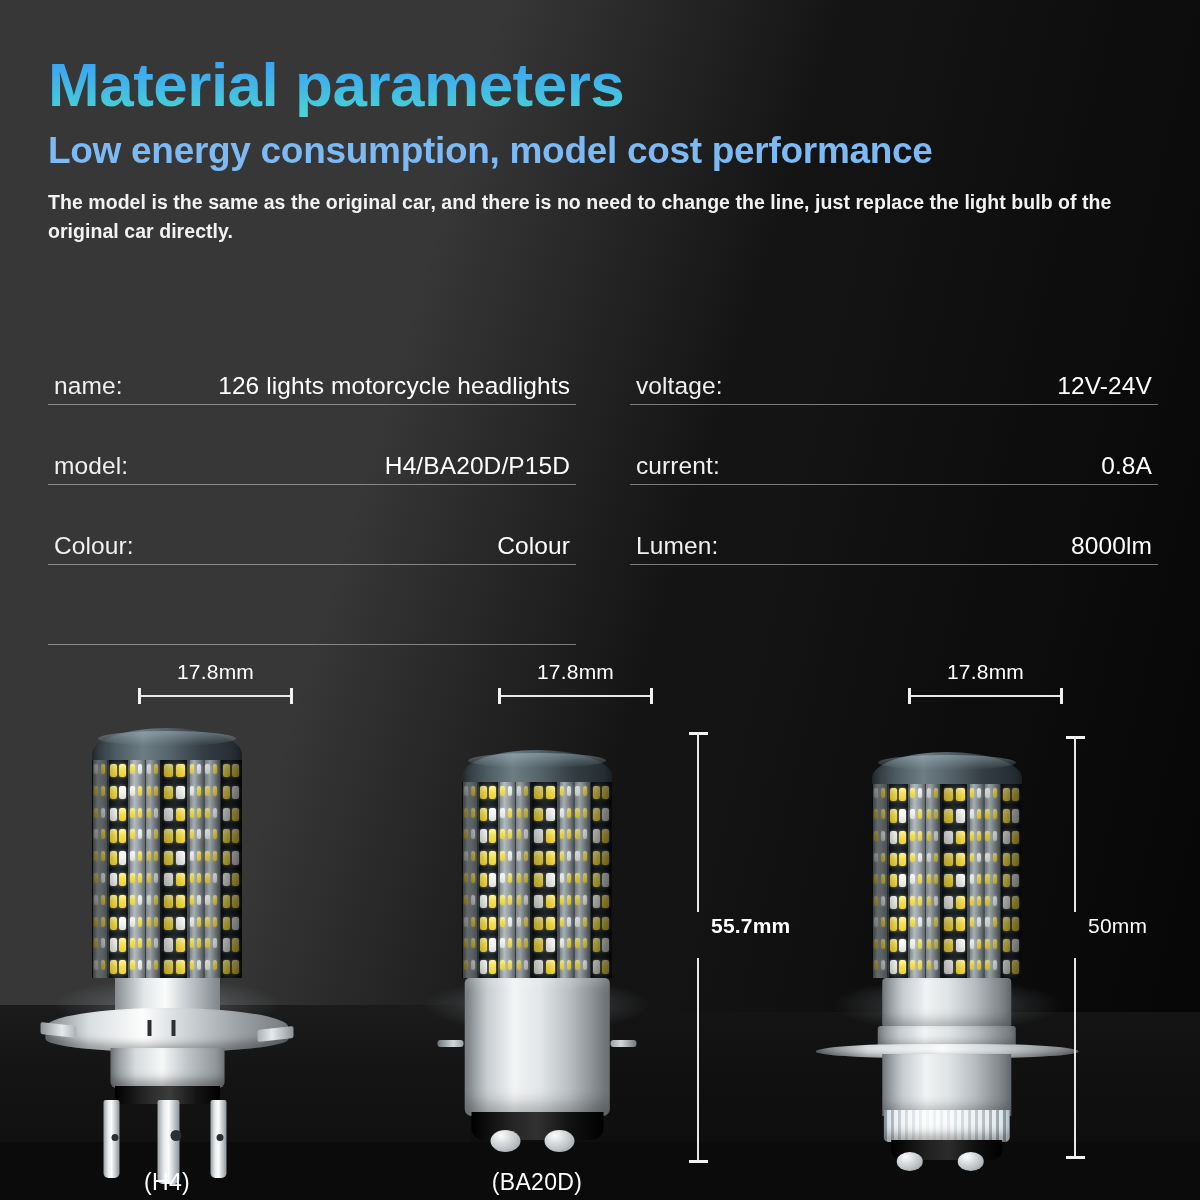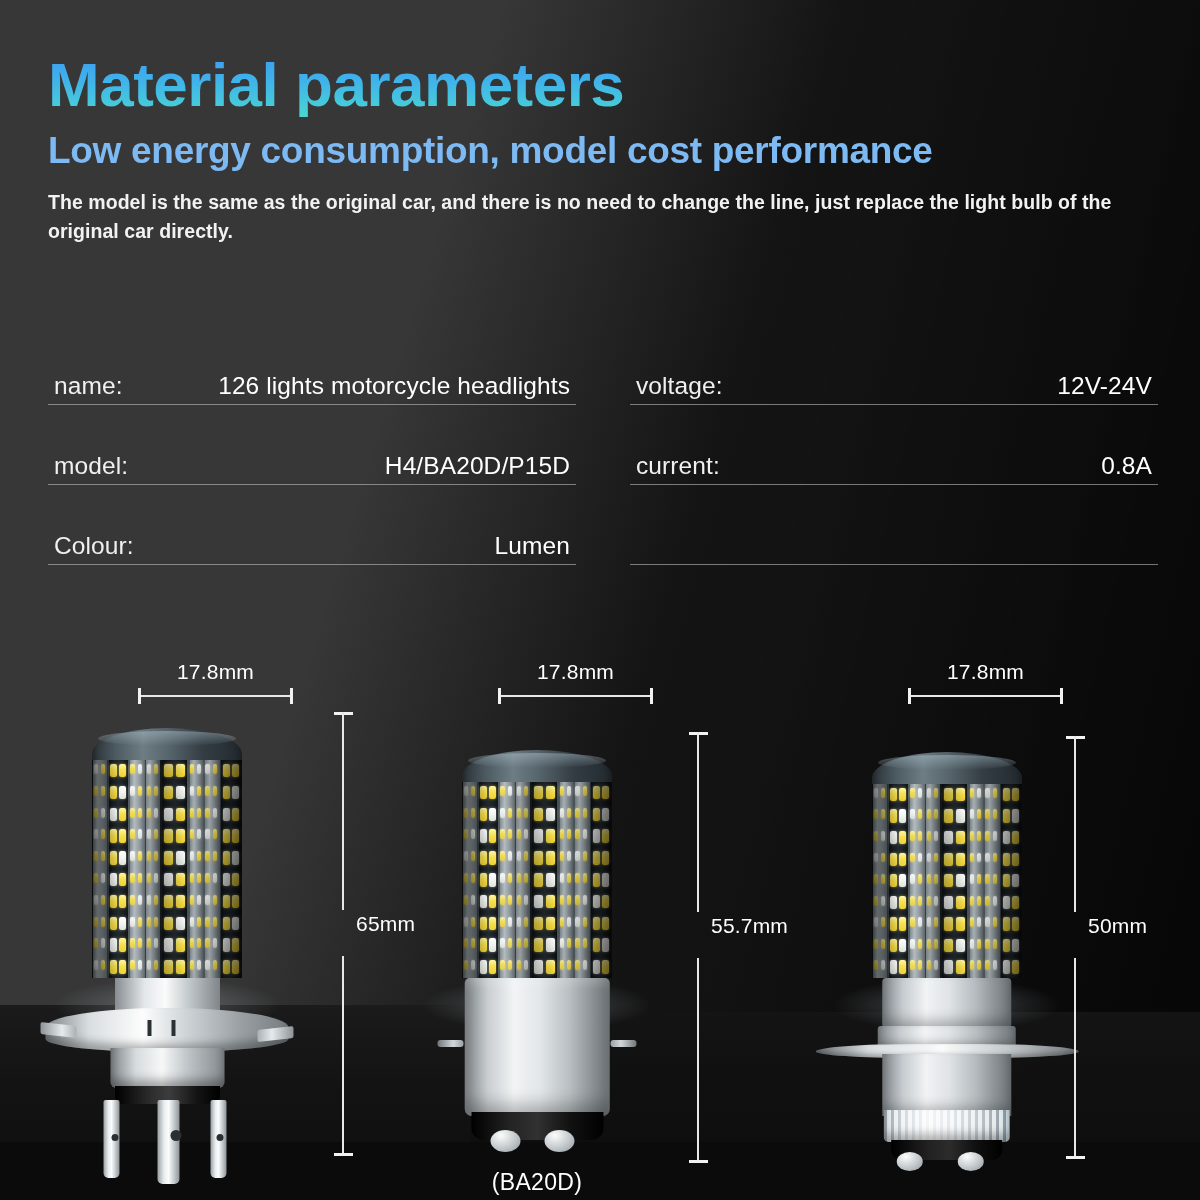--- a/index.html
+++ b/index.html
@@ -168,21 +168,28 @@
       <div class="cell">
         <div class="row">
           <span class="k">current:</span>
           <span class="v">0.8A</span>
         </div>
         <div class="rule"></div>
       </div>
       <div class="cell">
         <div class="row">
           <span class="k">Colour:</span>
-          <span class="v">Lumen</span>
+          <span class="v">Colour</span>
+        </div>
+        <div class="rule"></div>
+      </div>
+      <div class="cell">
+        <div class="row">
+          <span class="k">Lumen:</span>
+          <span class="v">8000lm</span>
         </div>
         <div class="rule"></div>
       </div>
       <div class="cell">
         <div class="rule"></div>
       </div>
     </div>
 
   <div class="bulbs" id="bulbs">
       <div class="bulb-col" style="left: 50px;">
@@ -394,27 +401,21 @@
               <div style="position:absolute;left:50%;transform:translateX(-50%);top:108px;width:105px;height:18px;background:linear-gradient(90deg,#000,#2e2e2e 35%,#3c3c3c 52%,#141414 78%,#000);border-radius:0 0 8px 8px;"></div>
               <div class="blade" style="left:24%;top:122px;width:16px;height:78px;"></div>
               <div class="blade" style="left:46%;top:122px;width:22px;height:84px;"></div>
               <div class="blade" style="left:68%;top:122px;width:16px;height:78px;"></div>
               <div class="hole" style="left:51.5%;top:152px;width:11px;height:11px;"></div>
               <div class="hole" style="left:27%;top:156px;width:7px;height:7px;"></div>
               <div class="hole" style="left:70.5%;top:156px;width:7px;height:7px;"></div>
             </div>
           </div>
         </div>
-        <div class="vdim" style="left: 280px; top: 0px; height: 540px;">
-          <div class="caph" style="top:52px;"></div>
-          <div class="seg" style="top:52px;height:198px;"></div>
-          <div class="lbl" style="top:252px;">65mm</div>
-          <div class="seg" style="top:296px;height:197px;"></div>
-          <div class="caph" style="top:493px;"></div>
-        </div>
+        <div class="bname" style="left: -38px; width: 310px;">(H4)</div>
       </div>
       <div class="bulb-col" style="left: 420px;">
         <div class="hdim" style="left: 78px; width: 155px;">
           <div class="lbl">17.8mm</div>
           <div class="line"></div>
           <div class="cap l"></div>
           <div class="cap r"></div>
         </div>
         <div class="glow" style="left: 2px; top: 318px; width: 230px; height: 54px;"></div>
         <div class="bulb" style="left: 42px; top: 90px; width: 150px;">
@@ -594,21 +595,21 @@
             <div style="position: absolute; left: 50%; transform: translateX(-50%); top: 0px; width: 195px;">
               <div style="position:absolute;left:50%;transform:translateX(-50%);top:0;width:145.5px;height:138px;background:linear-gradient(90deg,#7f8589,#c9ced1 16%,#f2f4f5 34%,#e2e6e8 52%,#b9bfc2 72%,#8b9195 88%,#6f7579);border-radius:5px 5px 7px 7px;box-shadow:inset 0 -12px 16px rgba(0,0,0,.26),inset 0 6px 8px rgba(255,255,255,.18);"></div>
               <div style="position:absolute;left:-2px;top:62px;width:26px;height:7px;background:linear-gradient(90deg,#6f7579,#d2d7da 60%,#9aa0a4);border-radius:3px;"></div>
               <div style="position:absolute;right:-2px;top:62px;width:26px;height:7px;background:linear-gradient(90deg,#9aa0a4,#d2d7da 40%,#6f7579);border-radius:3px;"></div>
               <div style="position:absolute;left:50%;transform:translateX(-50%);top:134px;width:132px;height:28px;background:linear-gradient(90deg,#000,#242424 30%,#313131 50%,#121212 74%,#000);border-radius:0 0 12px 12px;"></div>
               <div style="position:absolute;left:26%;top:152px;width:30px;height:22px;background:radial-gradient(ellipse at 35% 25%,#fdfdfd,#bdc3c6 60%,#8d9397);border-radius:50%;"></div>
               <div style="position:absolute;left:54%;top:152px;width:30px;height:22px;background:radial-gradient(ellipse at 35% 25%,#fdfdfd,#bdc3c6 60%,#8d9397);border-radius:50%;"></div>
             </div>
           </div>
         </div>
-        <div class="vdim" style="left: 265px; top: 0px; height: 540px;">
+        <div class="vdim" style="left: 265px; top: 0px; height: 540px; font-weight: bold;">
           <div class="caph" style="top:72px;"></div>
           <div class="seg" style="top:72px;height:180px;"></div>
           <div class="lbl" style="top:254px;">55.7mm</div>
           <div class="seg" style="top:298px;height:202px;"></div>
           <div class="caph" style="top:500px;"></div>
         </div>
         <div class="bname" style="left: -38px; width: 310px;">(BA20D)</div>
       </div>
       <div class="bulb-col" style="left: 790px;">
         <div class="hdim" style="left: 118px; width: 155px;">

